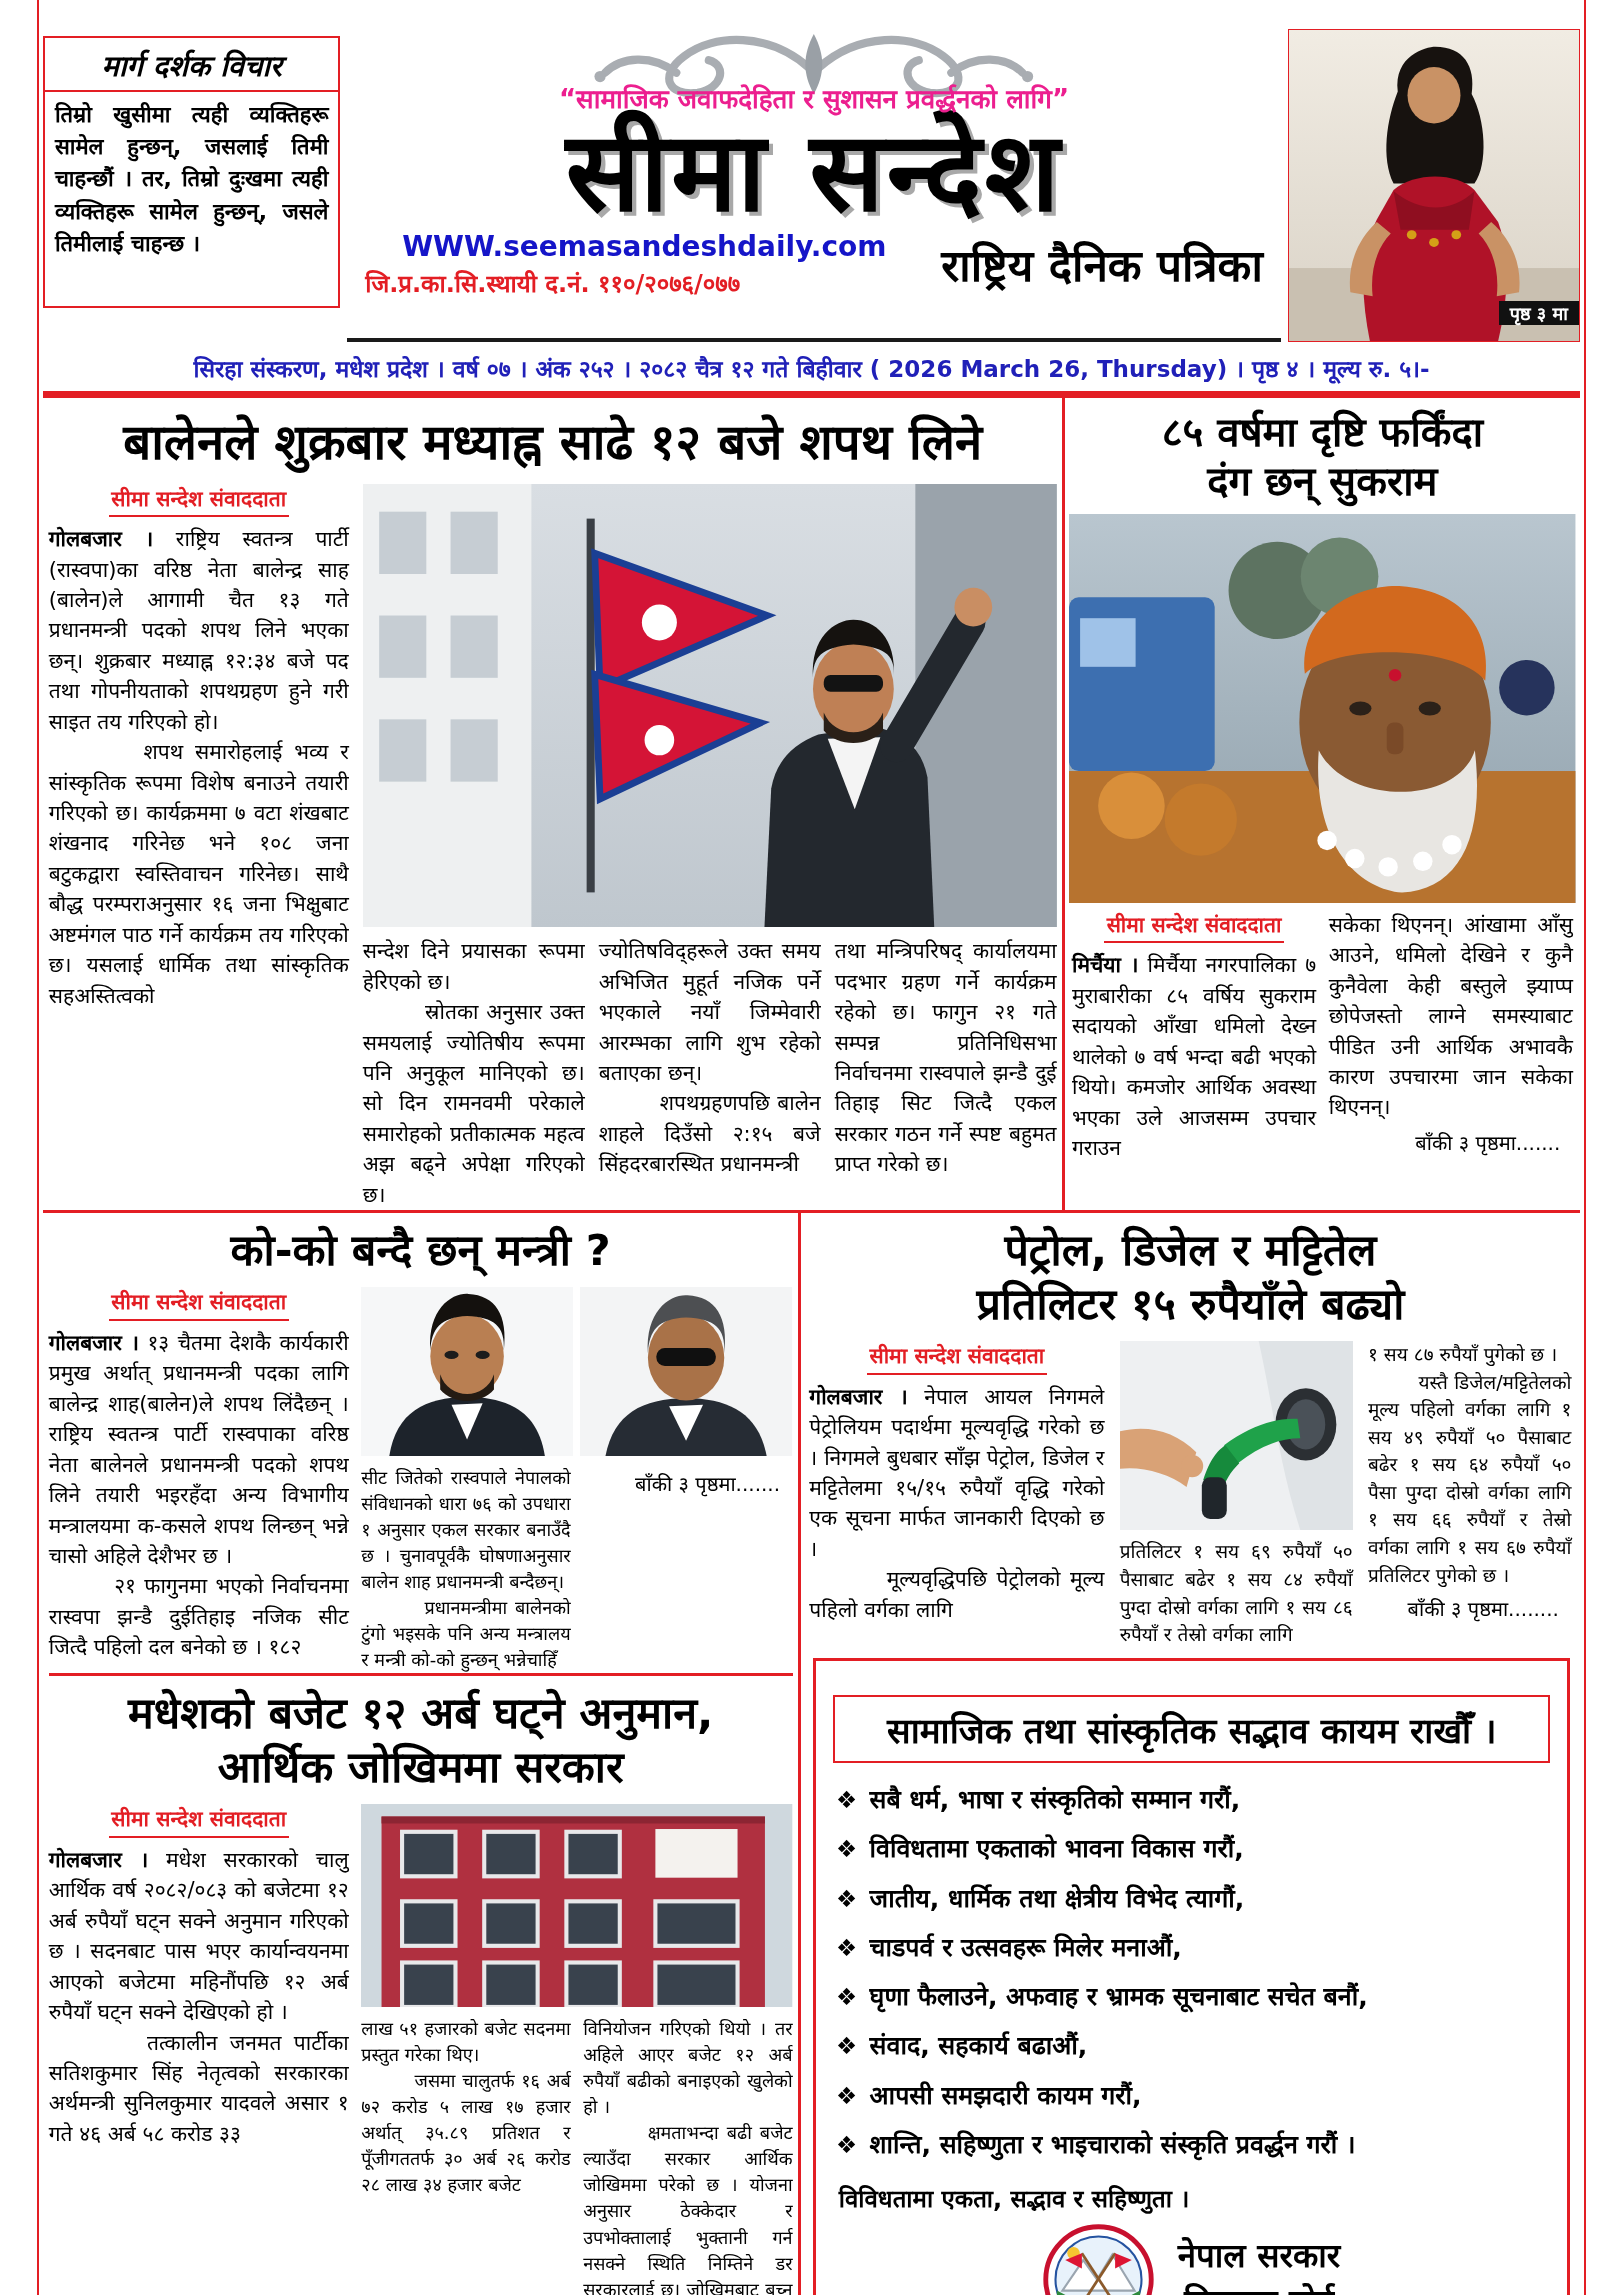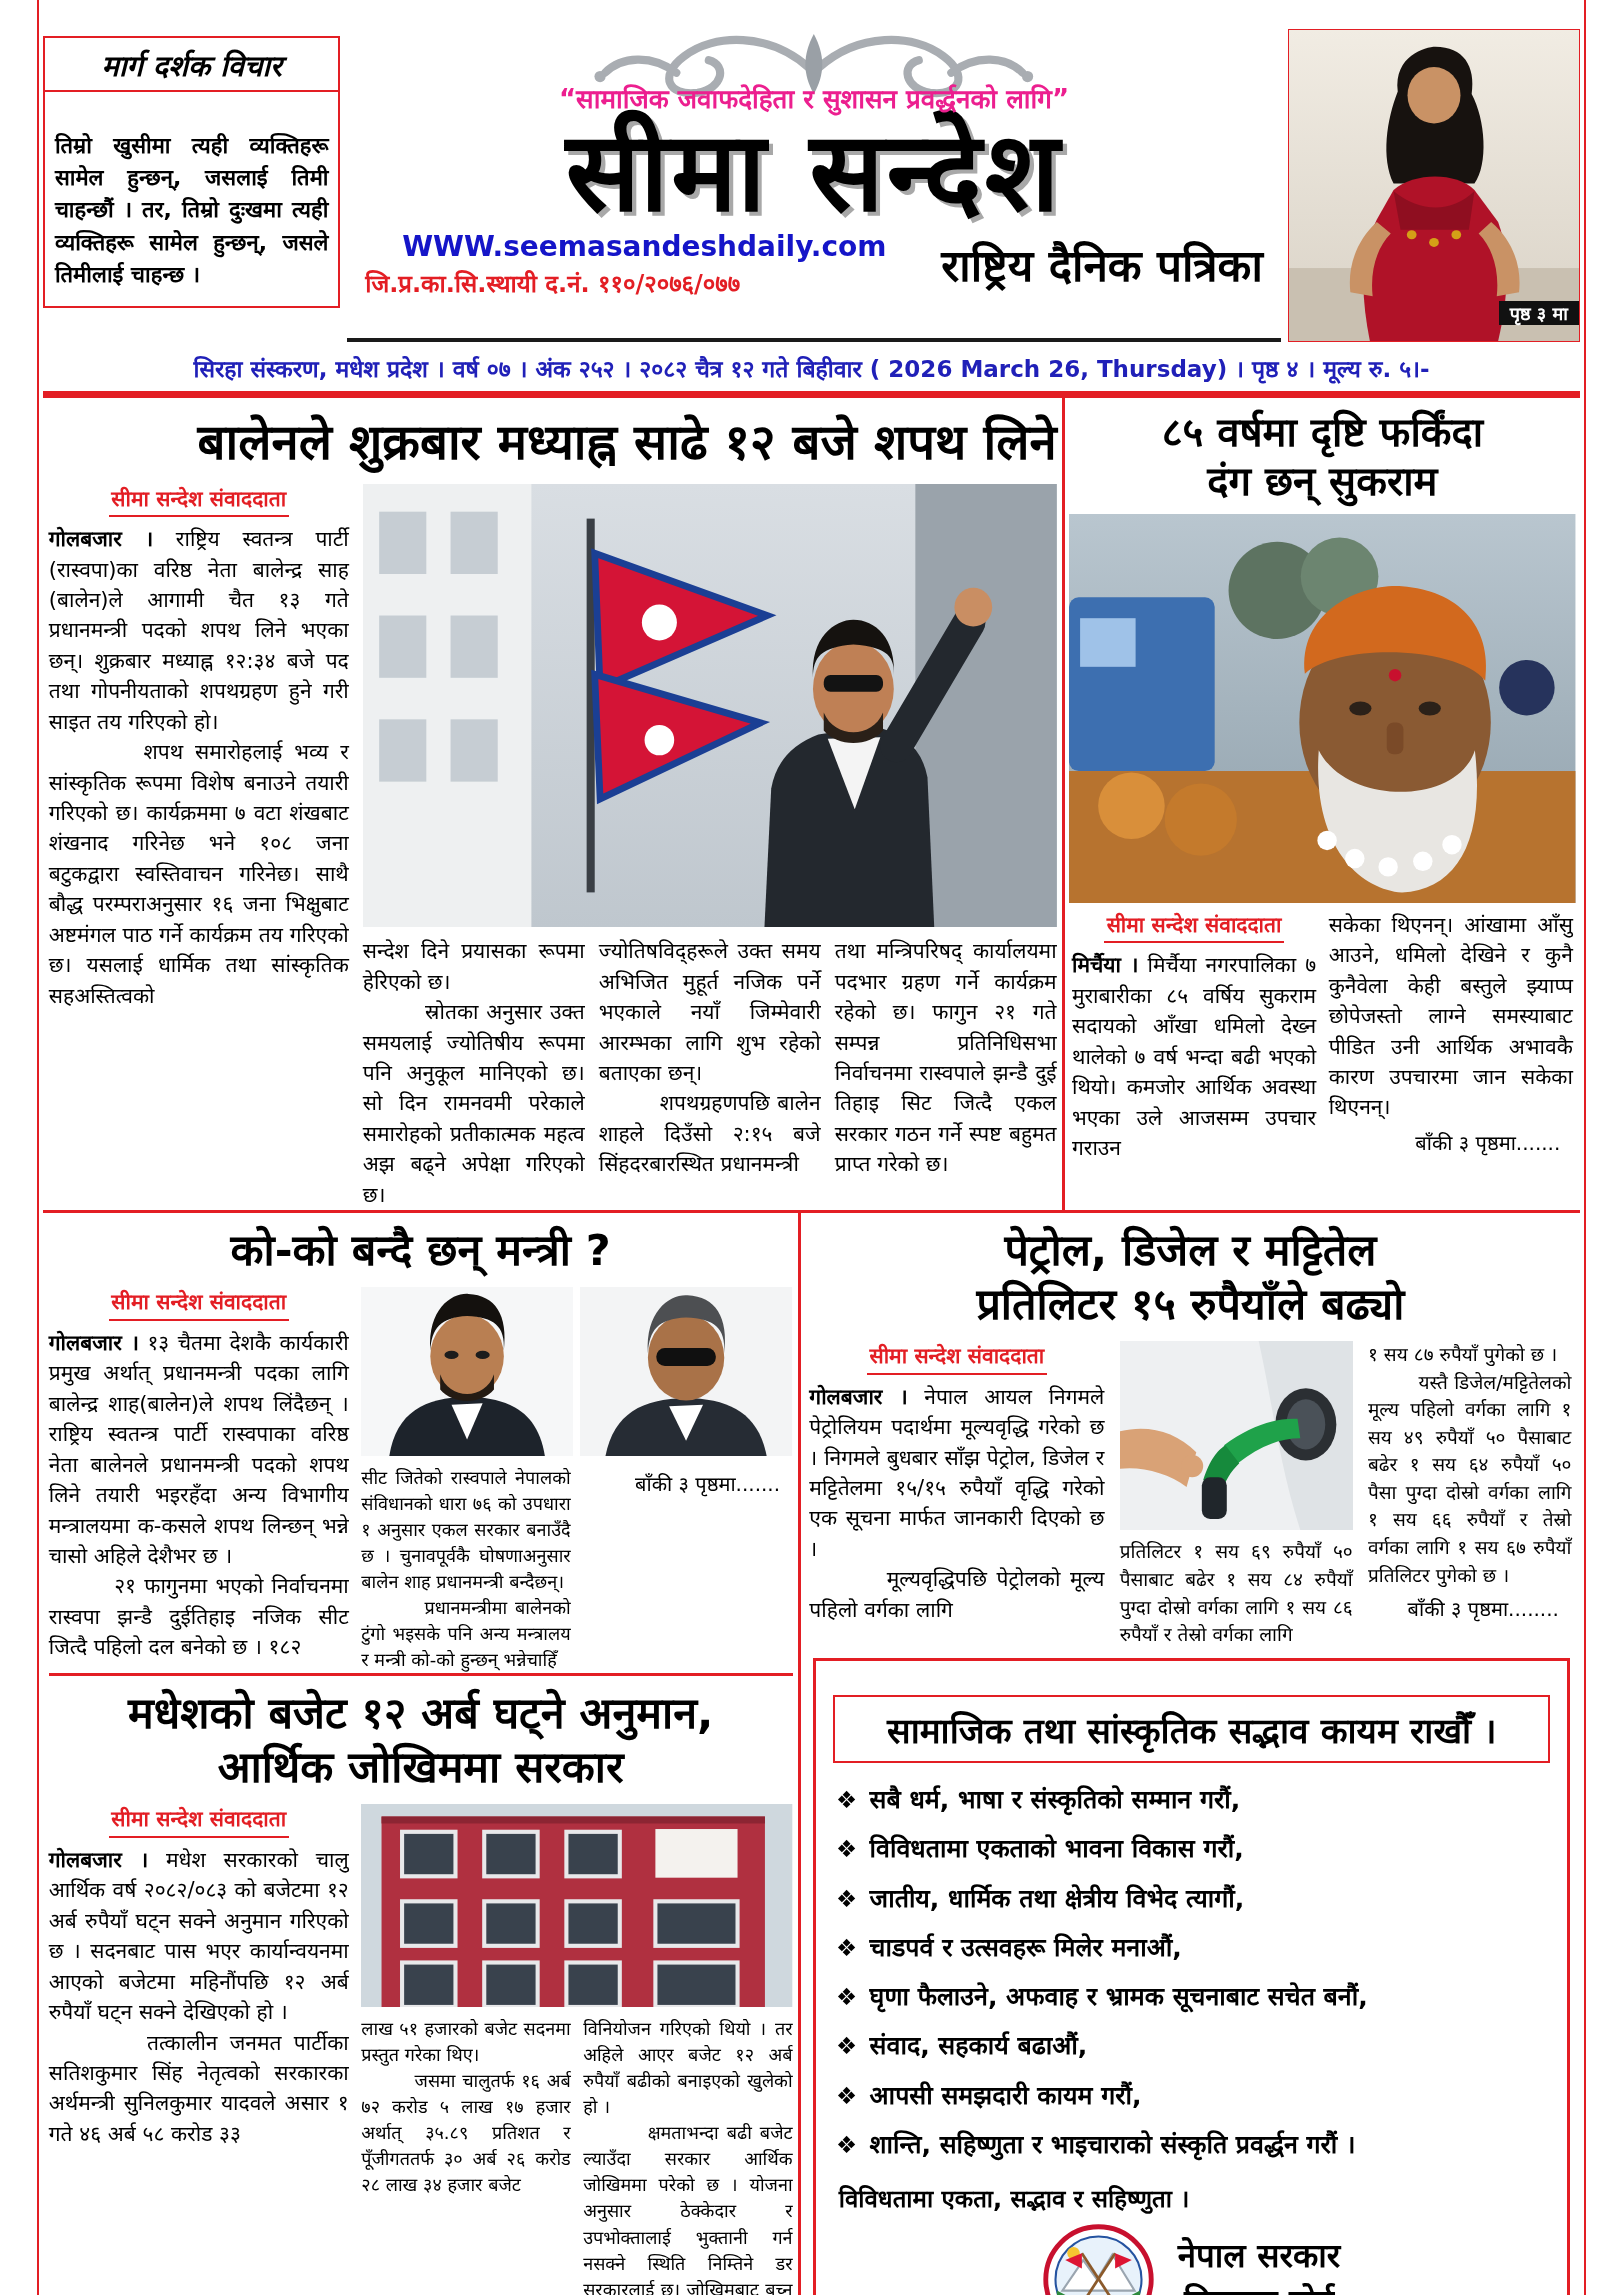--- a/index.html
+++ b/index.html
@@ -6,21 +6,21 @@
   html,body { margin:0; padding:0; background:#ffffff; }
   body { width:1624px; font-family:"DejaVu Sans","Liberation Sans",sans-serif; color:#000; }
   .page { position:relative; width:1549px; margin:0 37px; border-left:2.1px solid #e31e24; border-right:2.1px solid #e31e24; padding:0 4.2px; min-height:2295px; }
 
   .row { display:flex; }
 
   
   .header { display:flex; gap:7px; padding-top:29px; height:342px; }
   .guide-box { width:297px; flex:none; border:2.1px solid #e31e24; margin-top:7px; height:272px; }
   .guide-title { font-size:29px; font-weight:bold; text-align:center; padding:7px 0 5.6px; border-bottom:2.1px solid #e31e24;font-style:italic; }
-  .guide-quote { font-size:22px; font-weight:bold; line-height:1.47; text-align:justify; padding:7px 9.7px;margin-top:31px; }
+  .guide-quote { font-size:22px; font-weight:bold; line-height:1.47; text-align:justify; padding:7px 9.7px; }
   .masthead { flex:1; text-align:center; position:relative; border-bottom:4.9px solid #1a1a1a; }
   .ornament { height:75px; overflow:hidden; }
   .tagline { color:#ec1f8f; font-weight:bold; font-size:26px; margin-top:-23.6px; position:relative; }
   .paper-title { font-size:110px; font-weight:bold; line-height:1.02; letter-spacing:2.8px; text-shadow:4.2px 4.2px 0 #a8a8a8; }
   .mast-bottom { display:flex; justify-content:space-between; align-items:center; padding:1.4px 18px 5.6px; }
   .mast-left { text-align:left; }
   .website { color:#1515c8; font-weight:bold; font-size:28px;margin-left:37px; }
   .regno { color:#e31e24; font-weight:bold; font-size:24px; margin-top:2.8px; }
   .subtitle { font-size:44px; font-weight:bold; }
   .model-box { width:292px; flex:none; border:1.4px solid #e31e24; position:relative; background:#efeae2; }
@@ -39,21 +39,21 @@
   .newstext.mid { font-size:19px; }
   .loc { font-weight:bold; }
   .byline { color:#e31e24; font-weight:bold; font-size:21px; border-bottom:2.1px solid #e31e24; width:max-content; max-width:100%; margin:0 auto 7px; padding:0 2.8px 3.5px; }
   .more { text-align:right; font-size:20px; padding:5.6px 12.5px 4.2px; }
   .photo { margin:0; overflow:hidden; }
   .photo svg { display:block; width:100%; height:100%; }
 
   
   .band1 { display:flex; }
   .main-article { width:1019px; flex:none; padding:0 5.6px; }
-  .headline-xl { font-size:49px; font-weight:bold; text-align:right; margin:8.3px 0 11px; }
+  .headline-xl { font-size:49px; font-weight:bold; text-align:center; margin:8.3px 0 11px; }
   .main-body { gap:14px; }
   .col-fixed { width:300px; flex:none; }
   .main-right { flex:1; }
   .photo-balen { height:443px; }
   .three { gap:14px; margin-top:9.7px; }
   .three > * { flex:1; }
 
   .side-article { flex:1; padding:0 4.2px; }
   .headline-l { font-size:40px; font-weight:bold; text-align:center; line-height:1.22; margin:9.7px 0 8.3px; white-space:pre-line; }
   .photo-sukram { height:389px; }

